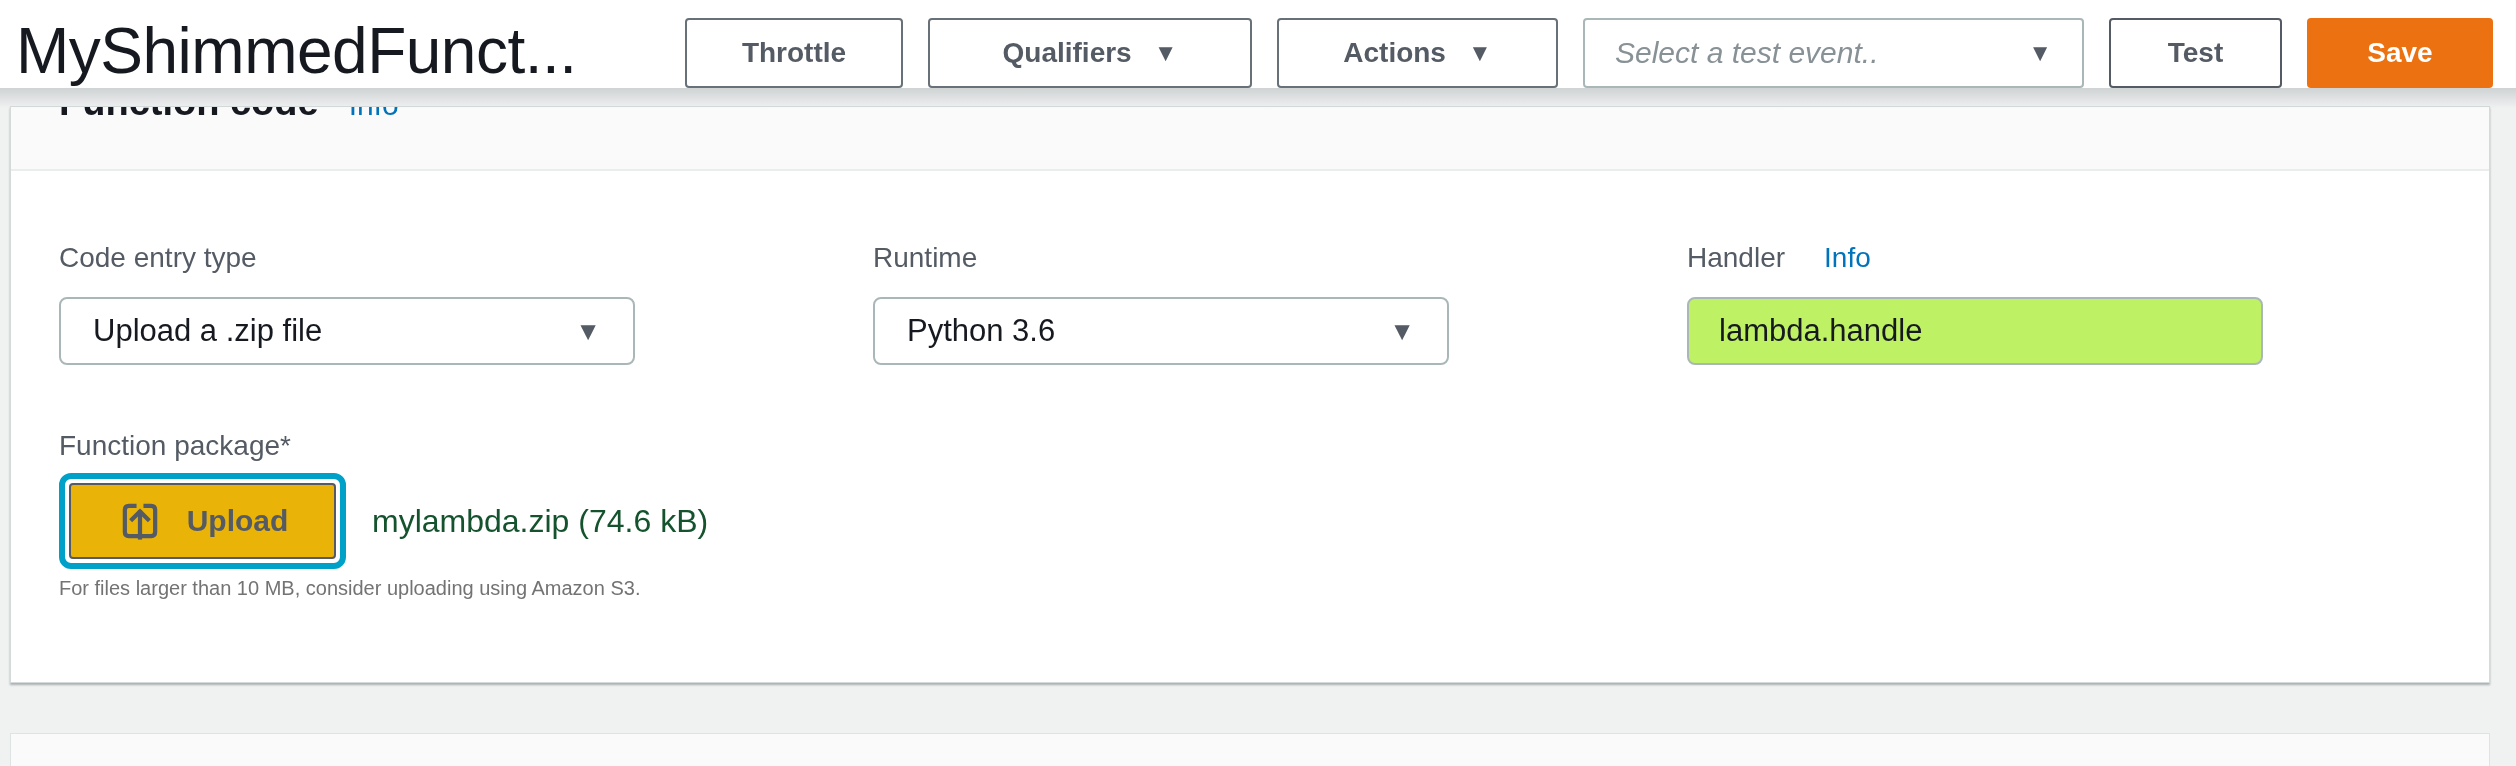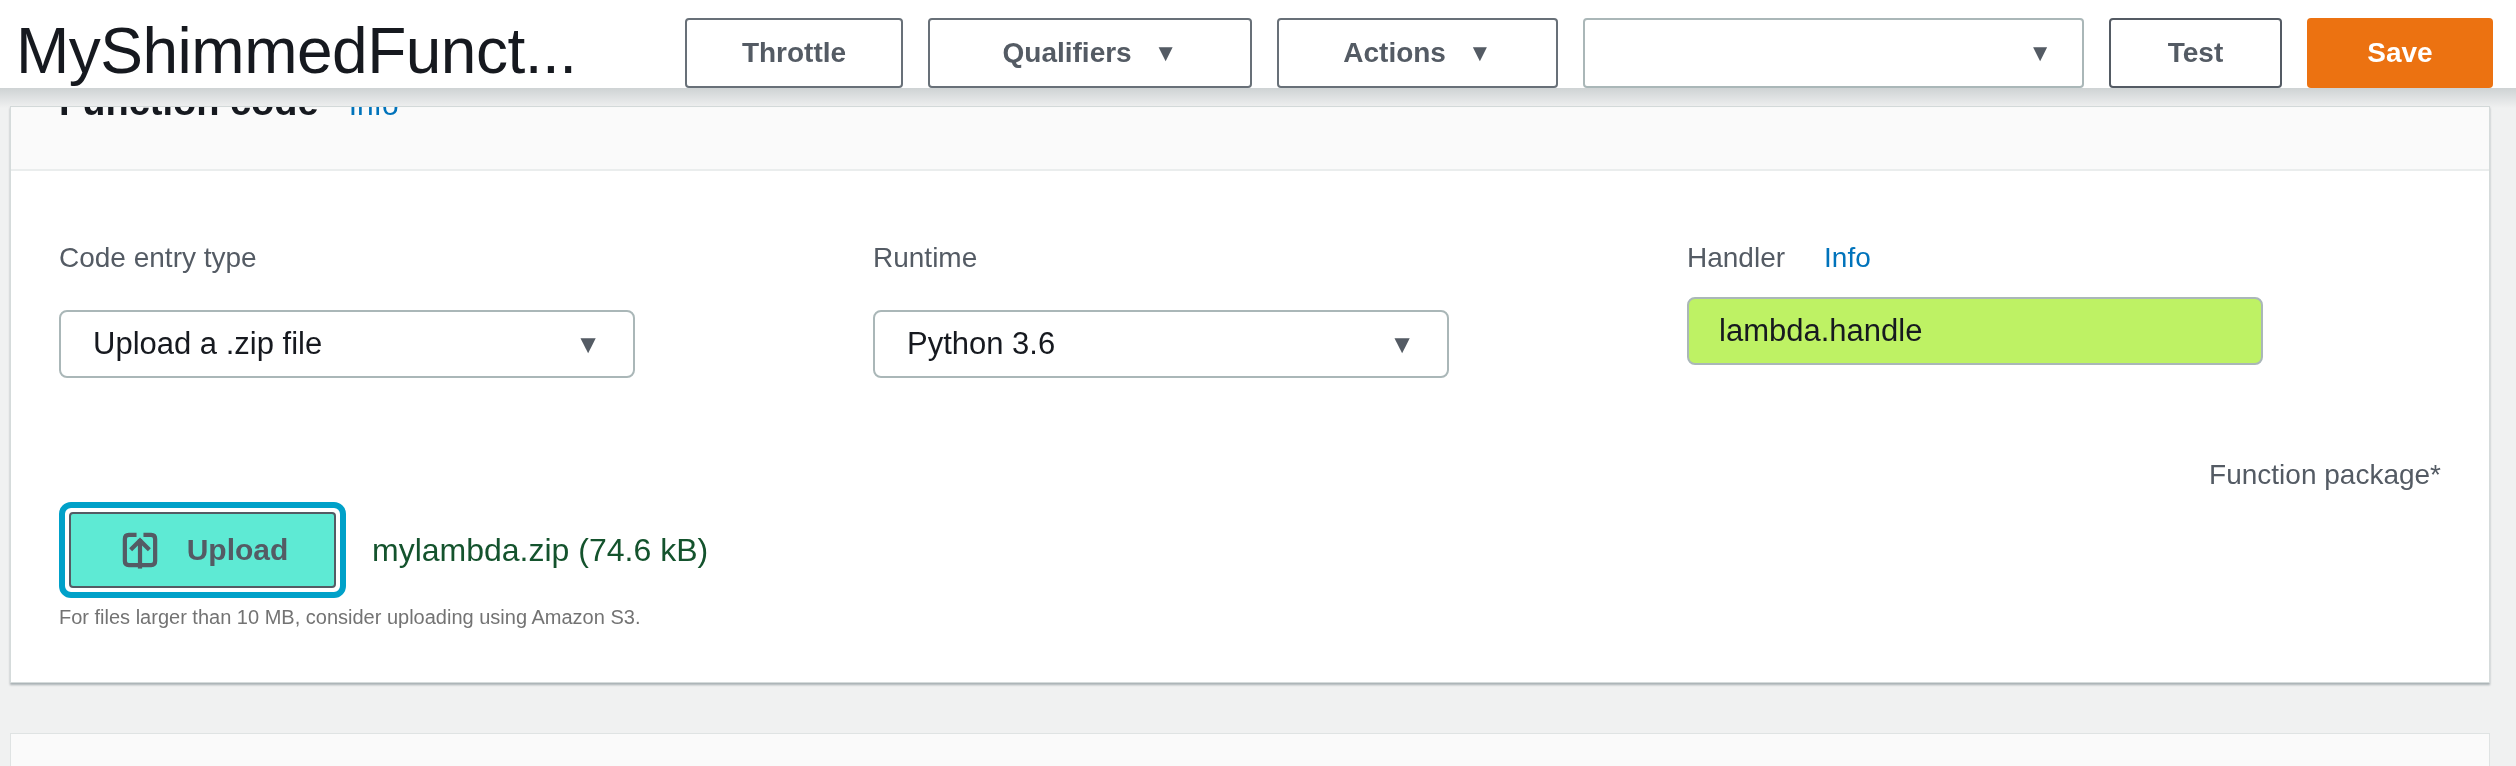--- a/index.html
+++ b/index.html
@@ -109,21 +109,21 @@
     text-decoration: none;
     cursor: pointer;
   }
   .card-body { padding: 70px 48px 0 48px; }
 
   .fields-row { display: flex; gap: 238px; }
   .field { width: 576px; }
   .field-label {
     font-size: 28px; color: #545b64;
     line-height: 34px;
-    margin-bottom: 35px;
+    margin-bottom: 22px;
   }
   .label-row { display: flex; align-items: baseline; gap: 39px; margin-bottom: 22px; }
   .label-row .field-label { margin-bottom: 0; }
   .label-row .info-link { font-size: 28px; }
 
   .select-box {
     width: 100%; height: 68px;
     background: #fff;
     border: 2px solid #aab7b8;
     border-radius: 8px;
@@ -139,32 +139,32 @@
     background: #bef264;
     border: 2px solid #aab7b8;
     border-radius: 8px;
     box-sizing: border-box;
     padding: 0 30px;
     font-family: "Liberation Sans", sans-serif;
     font-size: 31px; color: #16191f;
     outline: none;
   }
 
-  .fp-label { margin-top: 80px; margin-bottom: 10px; text-align: right; }
+  .fp-label { margin-top: 64px; margin-bottom: 10px; }
   .upload-row { display: flex; align-items: center; gap: 26px; }
   .focus-ring {
     border: 6px solid #00a1c9;
     border-radius: 12px;
     padding: 4px;
     display: inline-flex;
     background: #fff;
   }
   .upload-btn {
     width: 267px; height: 76px;
-    background: #5eead4;
+    background: #eab308;
     border: 2px solid #545b64;
     border-radius: 4px;
     box-sizing: border-box;
     display: flex; align-items: center; justify-content: center;
     gap: 24px;
     font-family: "Liberation Sans", sans-serif;
     font-size: 30px; font-weight: 700;
     color: #545b64;
     cursor: pointer;
   }
@@ -252,20 +252,21 @@
     </button>
     <button class="btn btn-qualifiers">
       <span>Qualifiers</span>
       <span class="caret">▼</span>
     </button>
     <button class="btn btn-actions">
       <span>Actions</span>
       <span class="caret">▼</span>
     </button>
     <div class="select-like">
+      <span class="placeholder-text">Select a test event..</span>
       <span class="caret">▼</span>
     </div>
     <button class="btn btn-test">
       <span>Test</span>
     </button>
     <button class="btn btn-save">
       <span>Save</span>
     </button>
   </div>
 </header>

